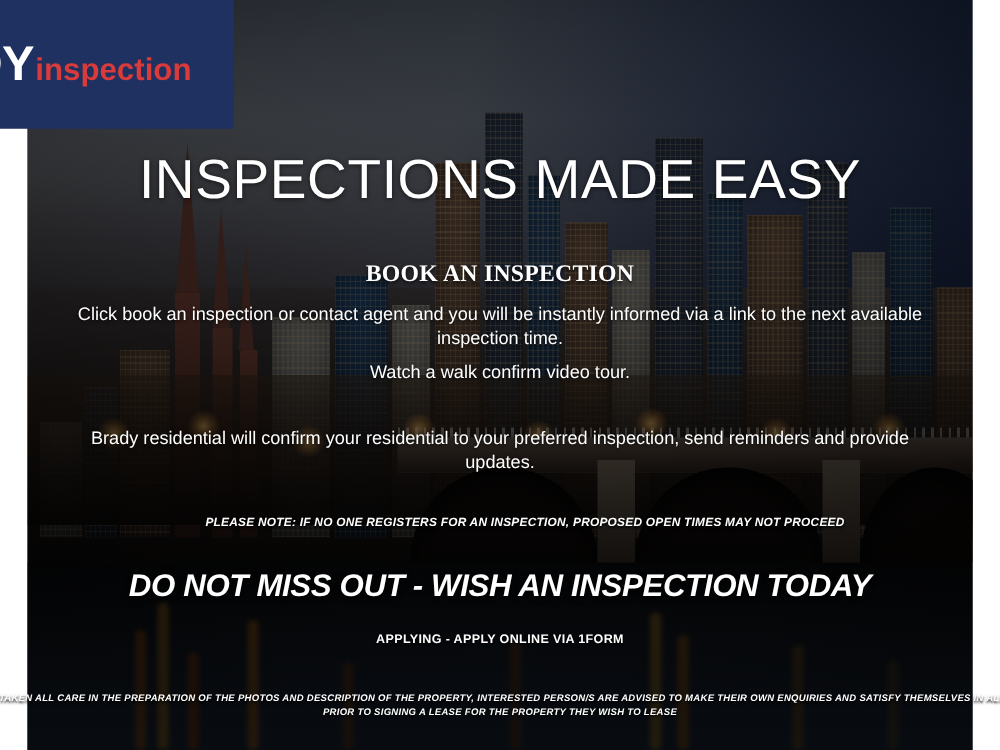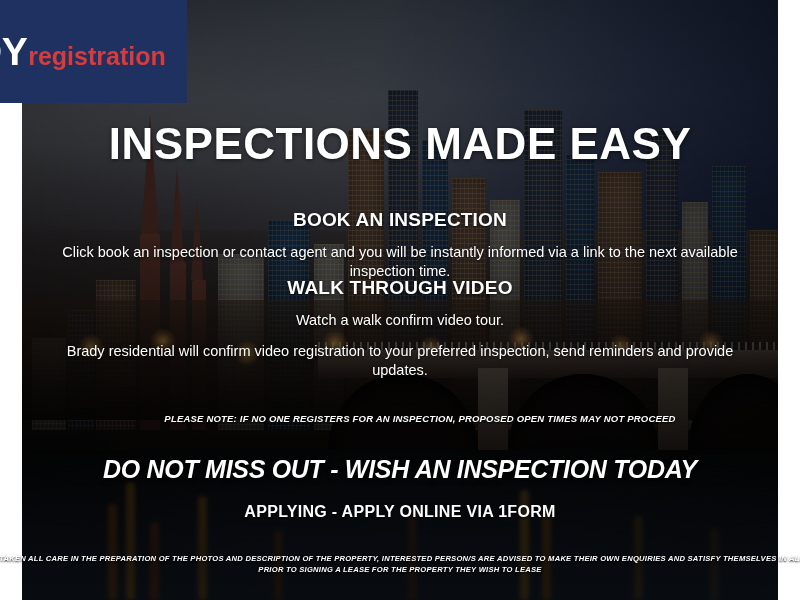--- a/index.html
+++ b/index.html
@@ -246,38 +246,39 @@
     z-index: 20;
     color: #ffffff;
     text-align: center;
   }
 
   .hero-title {
     position: absolute;
     left: 0; right: 0;
     top: 119px;
     font-size: 44px;
-    font-weight: bold;
+    font-weight: normal;
     letter-spacing: 0.5px;
     color: #ffffff;
     text-shadow: 0 1px 4px rgba(0,0,0,0.6);
     margin: 0;
   }
 
   .section {
     position: absolute;
     left: 40px;
     right: 40px;
   }
   .section-heading {
     font-size: 19px;
     font-weight: bold;
     letter-spacing: 0.2px;
     margin: 0 0 3px 0;
     text-shadow: 0 1px 3px rgba(0,0,0,0.75);
+    font-family: Liberation Serif, serif;
   }
   .section-body {
     font-size: 14.5px;
     line-height: 19px;
     margin: 12px;
     text-shadow: 0 1px 3px rgba(0,0,0,0.8);
   }
 
   #sec-book     { top: 209px; }
   #sec-walk     { top: 277px; }
@@ -305,21 +306,21 @@
     font-weight: bold;
     letter-spacing: -0.3px;
     text-shadow: 0 2px 5px rgba(0,0,0,0.85);
     margin: 0;
   }
 
   .terms {
     position: absolute;
     left: 0; right: 0;
     top: 505px;
-    font-size: 16px;
+    font-size: 10px;
     font-weight: bold;
     line-height: 13px;
     letter-spacing: 0.3px;
     text-shadow: 0 1px 2px rgba(0,0,0,0.9);
     margin: 0;
   }
 
   
   .disclaimer {
     position: absolute;
@@ -409,40 +410,39 @@
         <div class="reflection" style="left:688px; height:72px;  background:#6a5a3a;"></div>
       </div>
 
       <div class="scrim"></div>
     </div>
   </div>
 
   <div class="logo-block">
     <div class="logo-wordmark">
       <span class="logo-brand">DY</span>
-      <span class="logo-sub">registration</span>
+      <span class="logo-sub">inspection</span>
     </div>
   </div>
 
   <div class="overlay">
 
     <h1 class="hero-title">INSPECTIONS MADE EASY</h1>
 
     <div class="section" id="sec-book">
       <div class="section-heading">BOOK AN INSPECTION</div>
       <p class="section-body">Click book an inspection or contact agent and you will be instantly informed via a link to the next available inspection time.</p>
     </div>
 
     <div class="section" id="sec-walk">
-      <div class="section-heading">WALK THROUGH VIDEO</div>
       <p class="section-body">Watch a walk confirm video tour.</p>
     </div>
 
     <div class="section" id="sec-informed">
-      <p class="section-body">Brady residential will confirm video registration to your preferred inspection, send reminders and provide updates.</p>
+      <p class="section-body">Brady residential will confirm your residential to your preferred inspection, send reminders and provide updates.</p>
     </div>
 
     <p class="please-note">PLEASE NOTE:  IF NO ONE REGISTERS FOR AN INSPECTION, PROPOSED OPEN TIMES MAY NOT PROCEED</p>
 
     <p class="cta">DO NOT MISS OUT -  WISH AN INSPECTION TODAY</p>
 
     <div class="terms">
       <div>APPLYING - APPLY ONLINE VIA 1FORM</div>
     </div>
 

